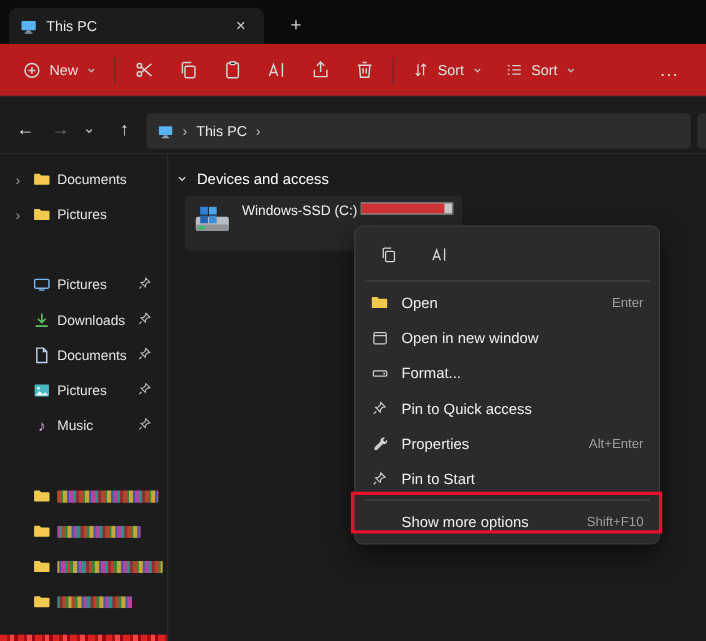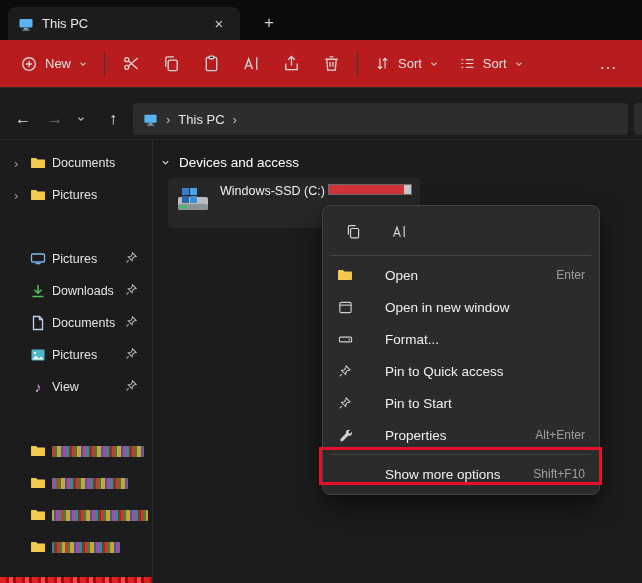--- a/index.html
+++ b/index.html
@@ -47,21 +47,21 @@
   .drive-fill { height:100%; }
   .drive-free { font-size:11.5px; color:#b9b9b9; white-space:nowrap; }
 
   
   .ctx-menu { position:absolute; left:322px; top:205px; width:278px; background:#2b2b2b; border:1px solid #404040; border-radius:8px; padding:4px; box-shadow:0 10px 26px rgba(0,0,0,.6); z-index:10; }
   .ctx-iconrow { height:42px; display:flex; align-items:center; gap:6px; padding:0 6px; }
   .ctx-iconbtn { width:40px; height:30px; display:flex; align-items:center; justify-content:center; border-radius:4px; }
   .ctx-divider { height:1px; background:#454545; margin:3px 4px; }
   .ctx-item { height:32px; display:flex; align-items:center; gap:12px; padding:0 10px; border-radius:4px; color:#f0f0f0; font-size:13.5px; }
   .ctx-ic { width:16px; height:16px; display:flex; align-items:center; justify-content:center; flex:0 0 16px; }
-  .ctx-label { flex:1; white-space:nowrap;margin-left:20px; }
+  .ctx-label { flex:1; white-space:nowrap; }
   .ctx-short { font-size:12px; color:#9f9f9f; }
 
   .annotation { position:absolute; left:319px; top:447px; width:283px; height:38px; border:3px solid #e8112d; z-index:20; pointer-events:none; }
 
   svg { display:block; }
 </style>
 </head>
 <body>
 
 <div class="window">
@@ -283,21 +283,21 @@
       <span class="pin-wrap">
           <svg width="13" height="13" viewBox="0 0 16 16" stroke="#b6b6b6" fill="none" stroke-width="1.3">
             <path d="M9.3 2.2l4.5 4.5-2.8.7-1.8 1.8-.5 2.8-4.7-4.7 2.8-.5 1.8-1.8z"></path>
             <line x1="4.5" y1="11.5" x2="2" y2="14"></line>
           </svg>
         </span>
     </div>
     <div class="side-row" style="top:232px">
       <span style="width:10px"></span>
       <span style="color:#d9a7e0;font-size:14px;width:16px;text-align:center">♪</span>
-      <span class="lbl">View</span>
+      <span class="lbl">Music</span>
       <span class="pin-wrap">
           <svg width="13" height="13" viewBox="0 0 16 16" stroke="#b6b6b6" fill="none" stroke-width="1.3">
             <path d="M9.3 2.2l4.5 4.5-2.8.7-1.8 1.8-.5 2.8-4.7-4.7 2.8-.5 1.8-1.8z"></path>
             <line x1="4.5" y1="11.5" x2="2" y2="14"></line>
           </svg>
         </span>
     </div>
 
     <div class="side-row" style="top:296px">
       <span style="width:10px"></span>
@@ -422,36 +422,36 @@
           <svg width="14" height="14" viewBox="0 0 16 16" stroke="#cfcfcf" fill="none" stroke-width="1.2">
             <path d="M9.3 2.2l4.5 4.5-2.8.7-1.8 1.8-.5 2.8-4.7-4.7 2.8-.5 1.8-1.8z"></path>
             <line x1="4.5" y1="11.5" x2="2" y2="14"></line>
           </svg>
         </span>
       <span class="ctx-label">Pin to Quick access</span>
       <span class="ctx-short"></span>
     </div>
     <div class="ctx-item">
       <span class="ctx-ic">
+          <svg width="15" height="15" viewBox="0 0 16 16" fill="#cfcfcf">
+            <path d="M11.5 1.8a3.2 3.2 0 0 0-3.1 4L2.6 11.6V14h2.4l5.8-5.8a3.2 3.2 0 0 0 4-4.1l-2.1 2.1-1.9-1.9 2.1-2.1a3.2 3.2 0 0 0-1.4-.4z"></path>
+          </svg>
+        </span>
+      <span class="ctx-label">Properties</span>
+      <span class="ctx-short">Alt+Enter</span>
+    </div>
+    <div class="ctx-item">
+      <span class="ctx-ic">
           <svg width="14" height="14" viewBox="0 0 16 16" stroke="#cfcfcf" fill="none" stroke-width="1.2">
             <path d="M9.3 2.2l4.5 4.5-2.8.7-1.8 1.8-.5 2.8-4.7-4.7 2.8-.5 1.8-1.8z"></path>
             <line x1="4.5" y1="11.5" x2="2" y2="14"></line>
           </svg>
         </span>
       <span class="ctx-label">Pin to Start</span>
       <span class="ctx-short"></span>
-    </div>
-    <div class="ctx-item">
-      <span class="ctx-ic">
-          <svg width="15" height="15" viewBox="0 0 16 16" fill="#cfcfcf">
-            <path d="M11.5 1.8a3.2 3.2 0 0 0-3.1 4L2.6 11.6V14h2.4l5.8-5.8a3.2 3.2 0 0 0 4-4.1l-2.1 2.1-1.9-1.9 2.1-2.1a3.2 3.2 0 0 0-1.4-.4z"></path>
-          </svg>
-        </span>
-      <span class="ctx-label">Properties</span>
-      <span class="ctx-short">Alt+Enter</span>
     </div>
     <div class="ctx-divider"></div>
     <div class="ctx-item">
       <span class="ctx-ic"></span>
       <span class="ctx-label">Show more options</span>
       <span class="ctx-short">Shift+F10</span>
     </div>
   </div>
 
   <div class="annotation" style="border-color: rgb(232, 17, 45);"></div>

